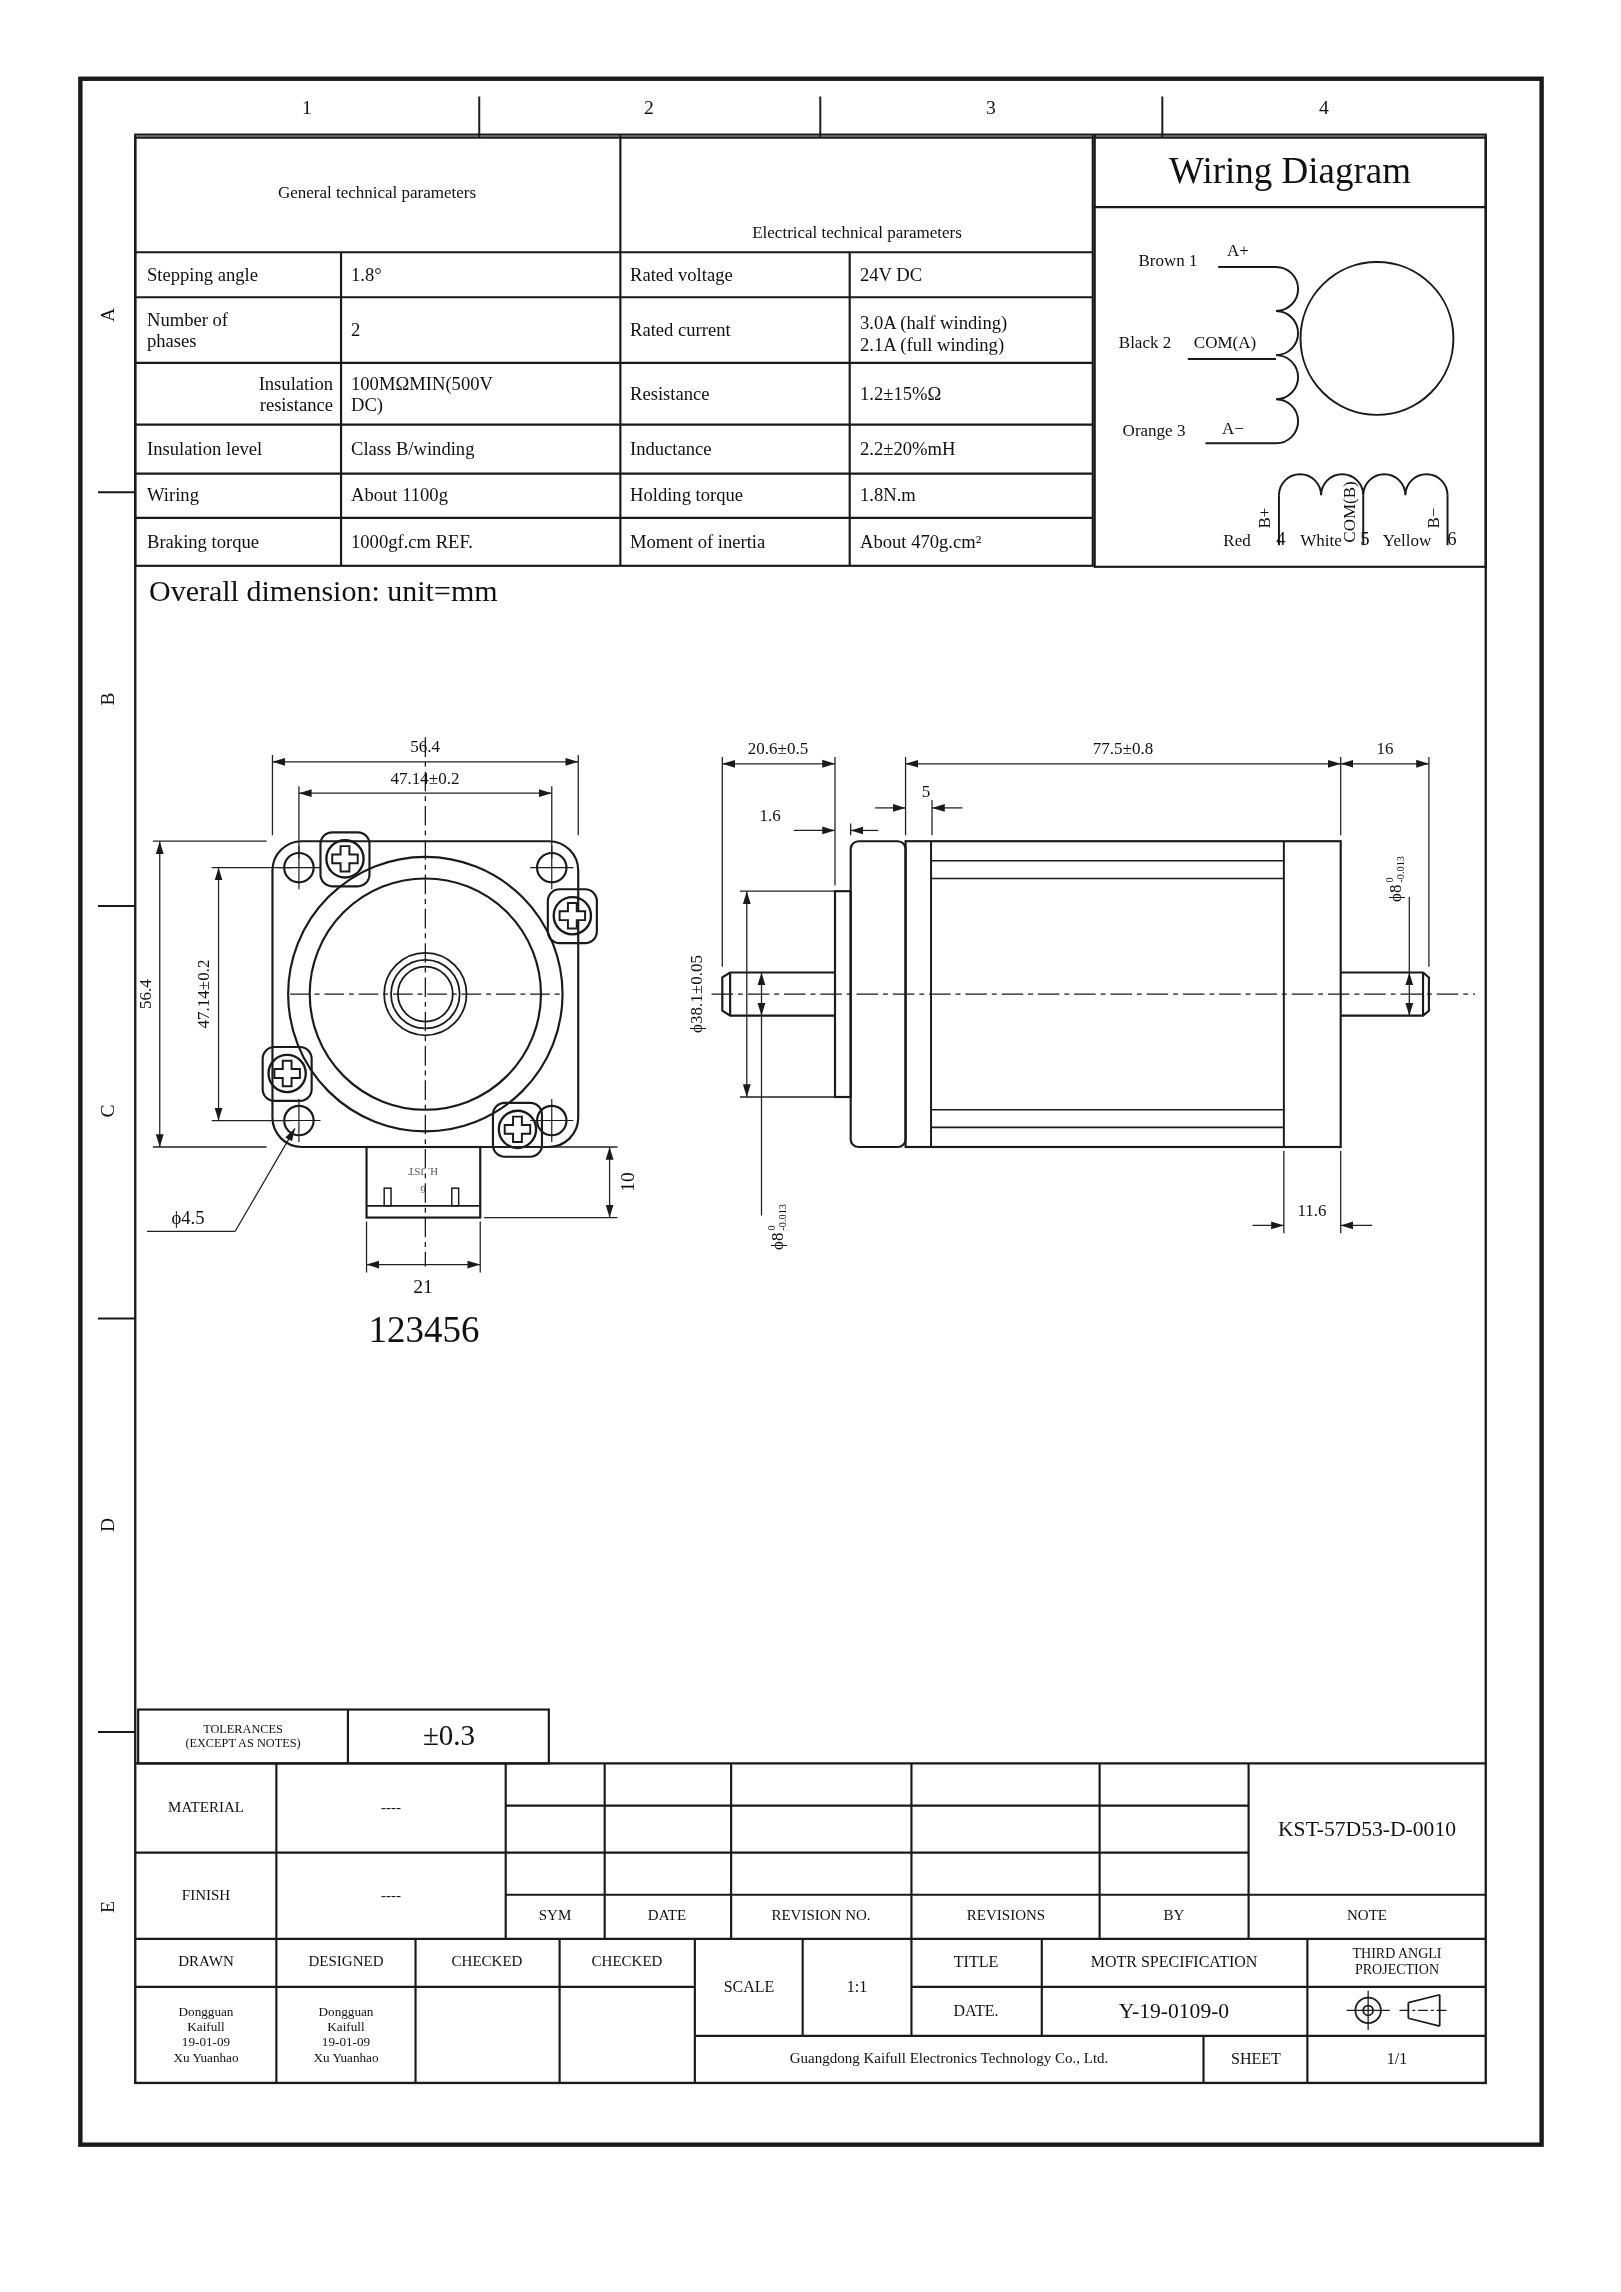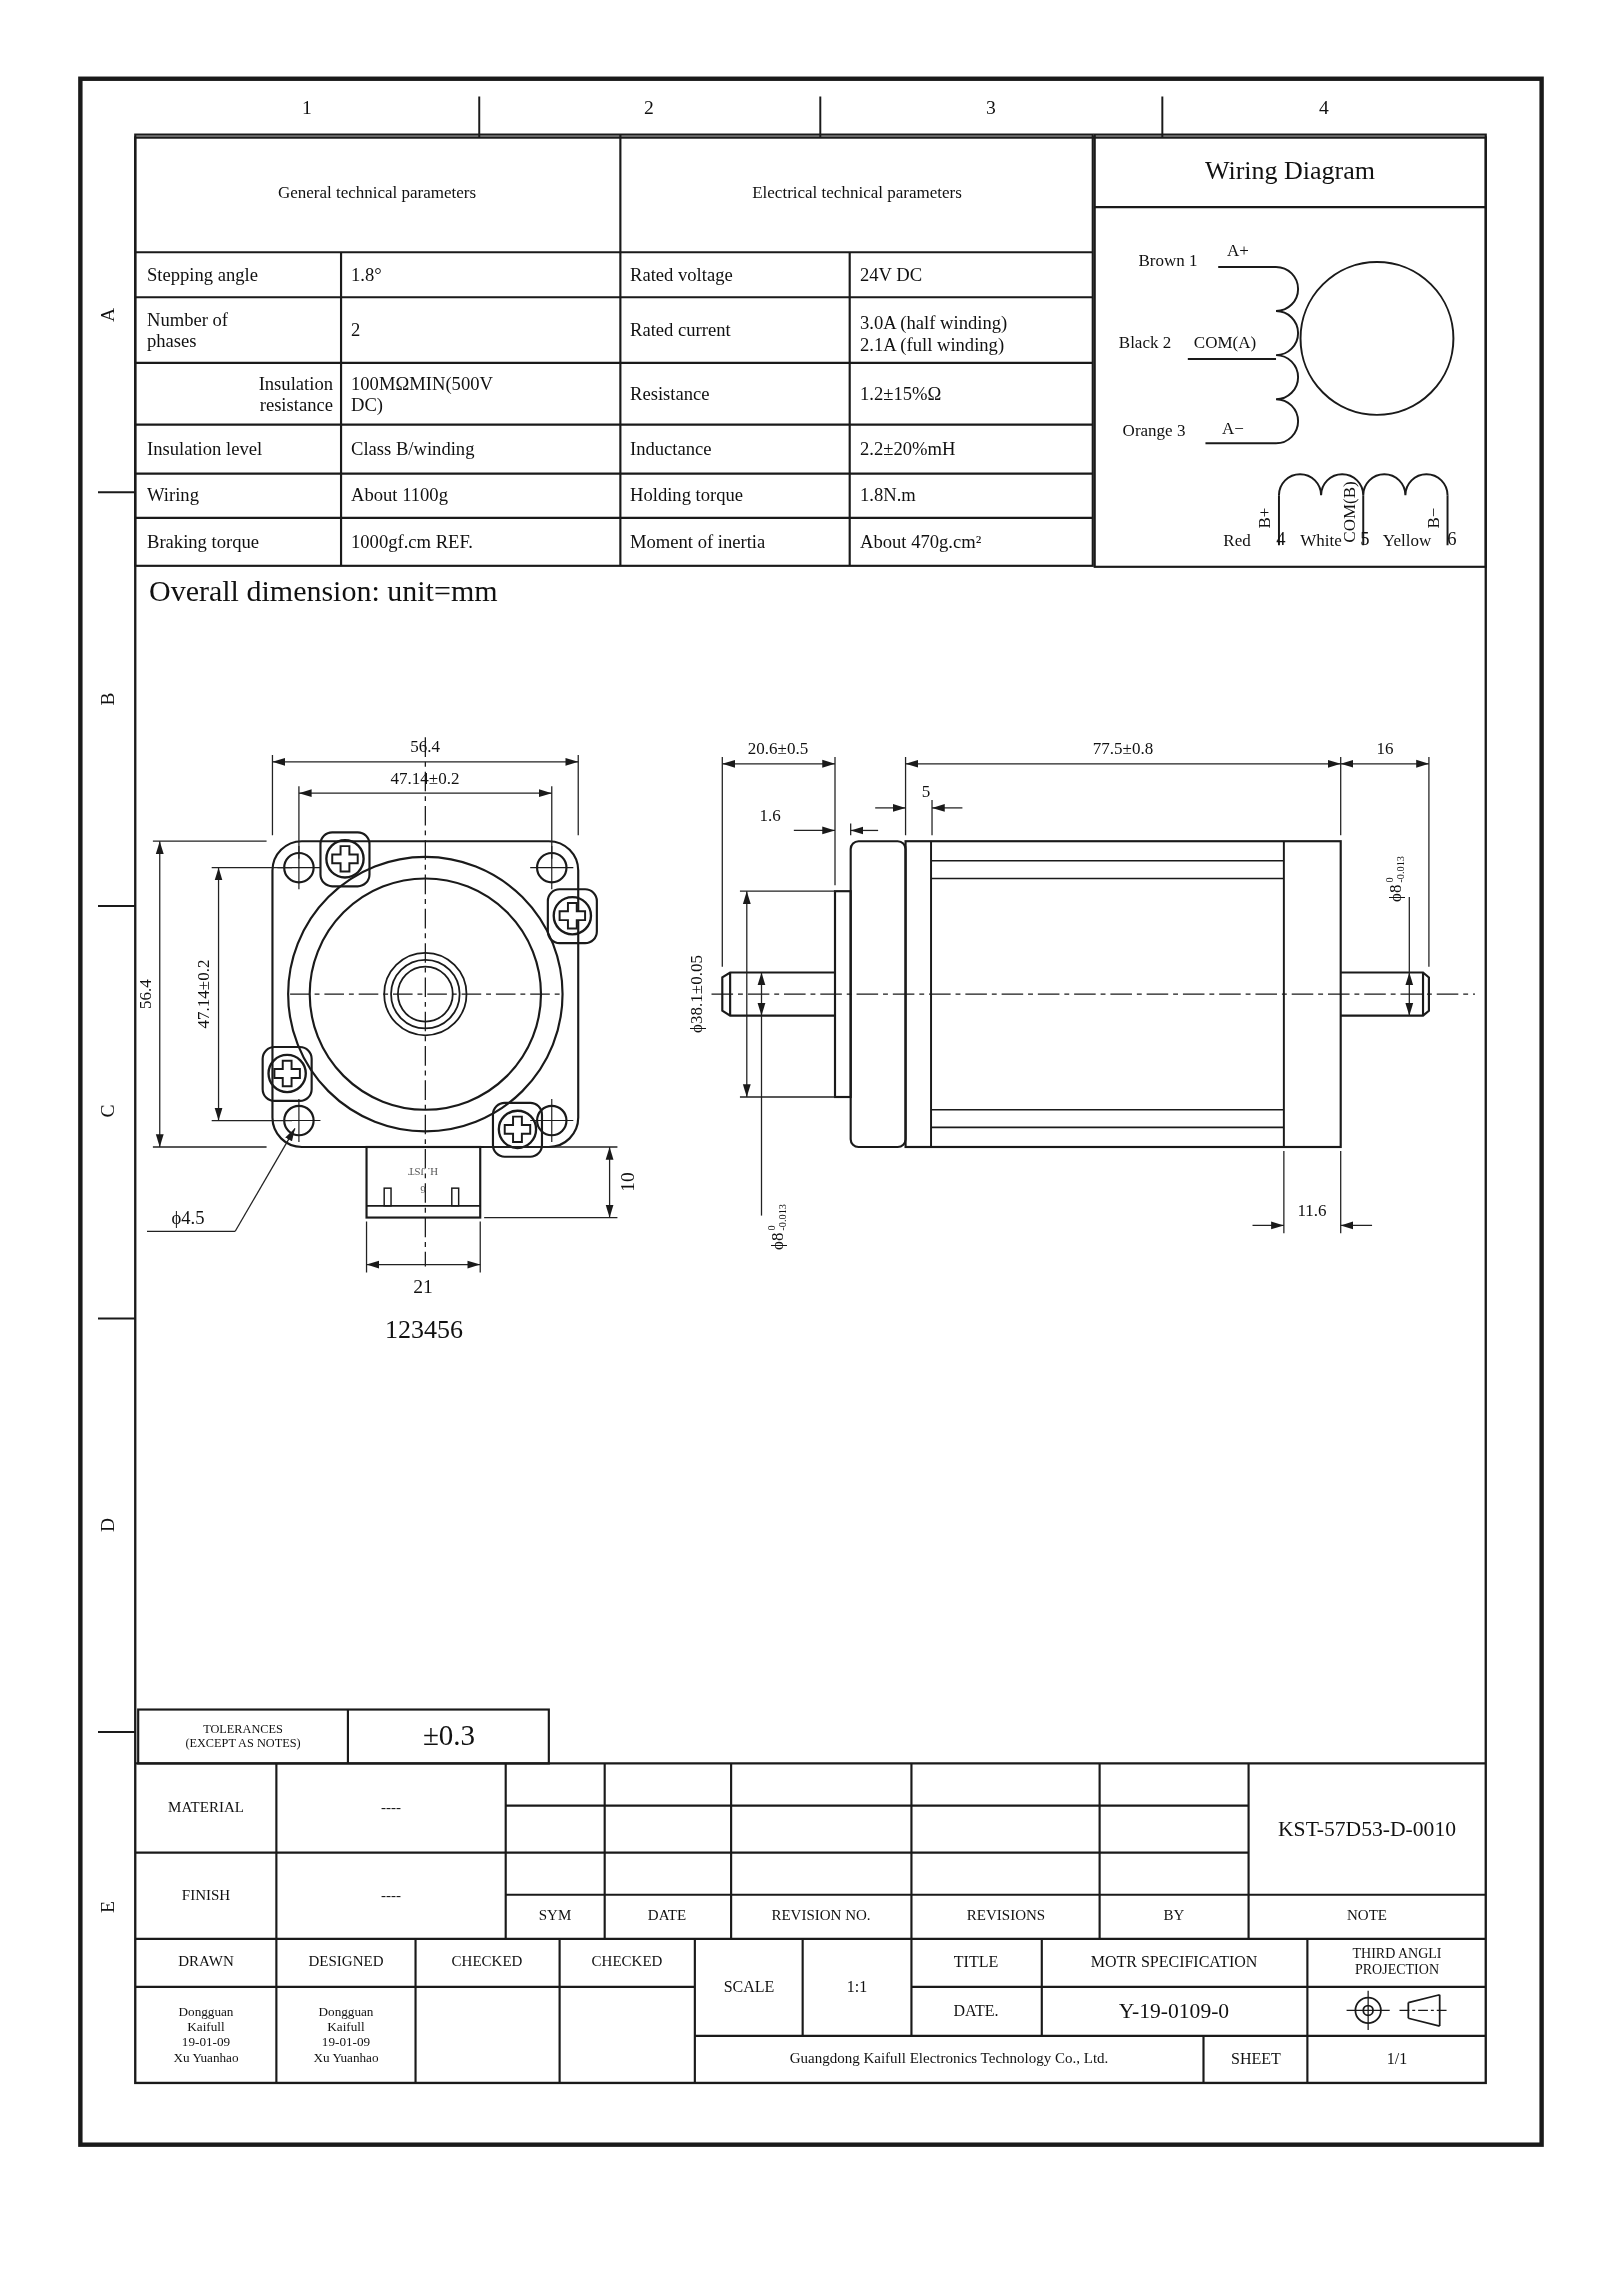--- a/index.html
+++ b/index.html
@@ -1,28 +1,28 @@
 <!DOCTYPE html>
 <html><head>
 <meta charset="utf-8">
 <style>
   html,body{margin:0;padding:0;background:#fff;}
   #sheet{position:relative;width:1621px;height:2293px;background:#fff;
          font-family:"Liberation Serif","DejaVu Serif",serif;color:#111;overflow:hidden;}
   svg{position:absolute;left:0;top:0;}
   .t{position:absolute;display:flex;align-items:center;justify-content:center;
      text-align:center;line-height:1.15;white-space:nowrap;}
-  .wrap{white-space:normal;}
+  .wrap{white-space:normal;margin-top:40px;}
   .left{justify-content:flex-start;text-align:left;}
   .ctr{transform:translate(-50%,-50%);}
   .rot{transform:translate(-50%,-50%) rotate(-90deg);}
   .rot180{transform:translate(-50%,-50%) rotate(180deg);}
   .s12{font-size:12.3px;} .s13{font-size:13.2px;} .s14{font-size:14px;}
   .s15{font-size:15px;} .s16{font-size:16px;} .s17{font-size:17px;}
-  .s19{font-size:18.6px;} .s20{font-size:19.6px;} .s22{font-size:21.6px;} .s26{font-size:17px;} .s28{font-size:26px;}
+  .s19{font-size:18.6px;} .s20{font-size:19.6px;} .s22{font-size:21.6px;} .s26{font-size:17px;} .s28{font-size:37px;}
   .s31{font-size:30px;} .s30{font-size:29px;}
   .stack{display:inline-flex;flex-direction:column;font-size:10.3px;line-height:1.05;
          vertical-align:middle;margin-left:2px;text-align:left;}
   .col{flex-direction:column;}
   .col span{display:block;}
 </style>
 </head>
 <body>
 
 <div id="sheet">

